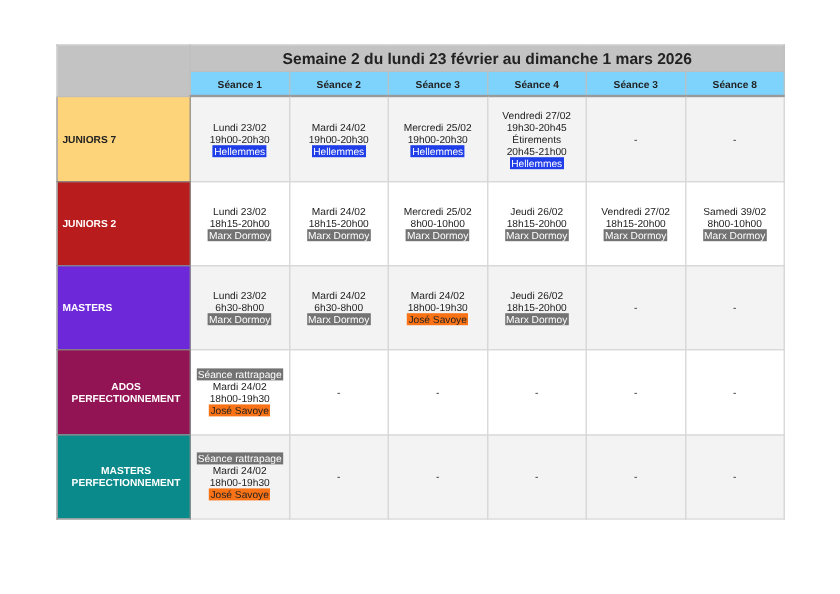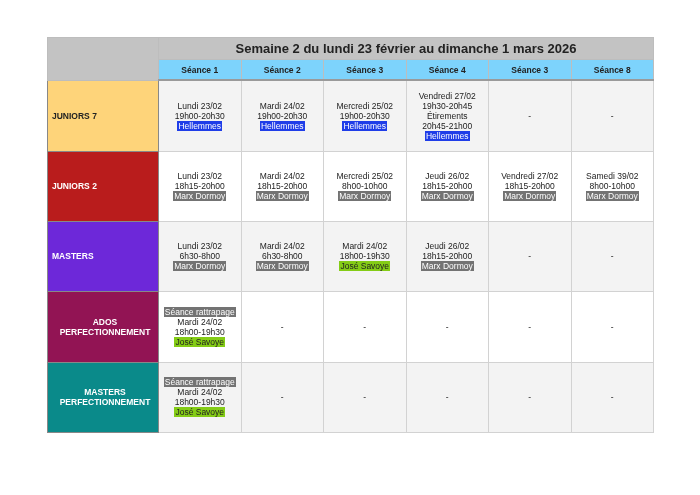--- a/index.html
+++ b/index.html
@@ -18,21 +18,21 @@
   .corner { background: #c3c3c3 !important; }
   .label { text-align: left !important; font-weight: bold; font-size: 8.5px !important;
          padding-left: 4px !important; color: #fff !important; border-color: #888 !important; }
   .row td.cell { background: #f3f3f3; }
   .row.alt td.cell { background: #ffffff; }
   .r1 { height: 71px; } .r2 { height: 70px; } .r3 { height: 70px; }
   .r4 { height: 71px; } .r5 { height: 70px; }
   .hl { padding: 0 1px; }
   .hl-blue { background: #1f3de8; color: #fff; }
   .hl-red { background: #737373; color: #fff; }
-  .hl-yellow { background: #84cc16; color: #222; }
+  .hl-yellow { background: #f97316; color: #222; }
   .line { display: block; text-align: center; }
   .dash { color: #555; }
 </style>
 </head>
 <body>
 
 <table class="tbl">
   <colgroup>
     <col class="c0">
       <col class="cs">

